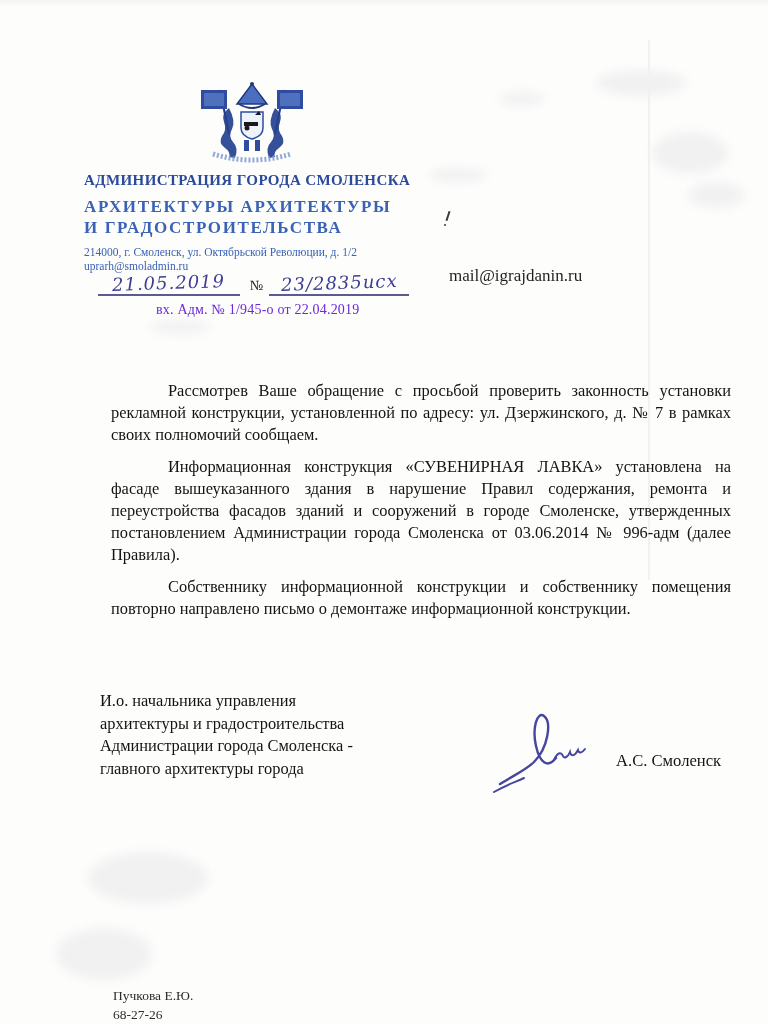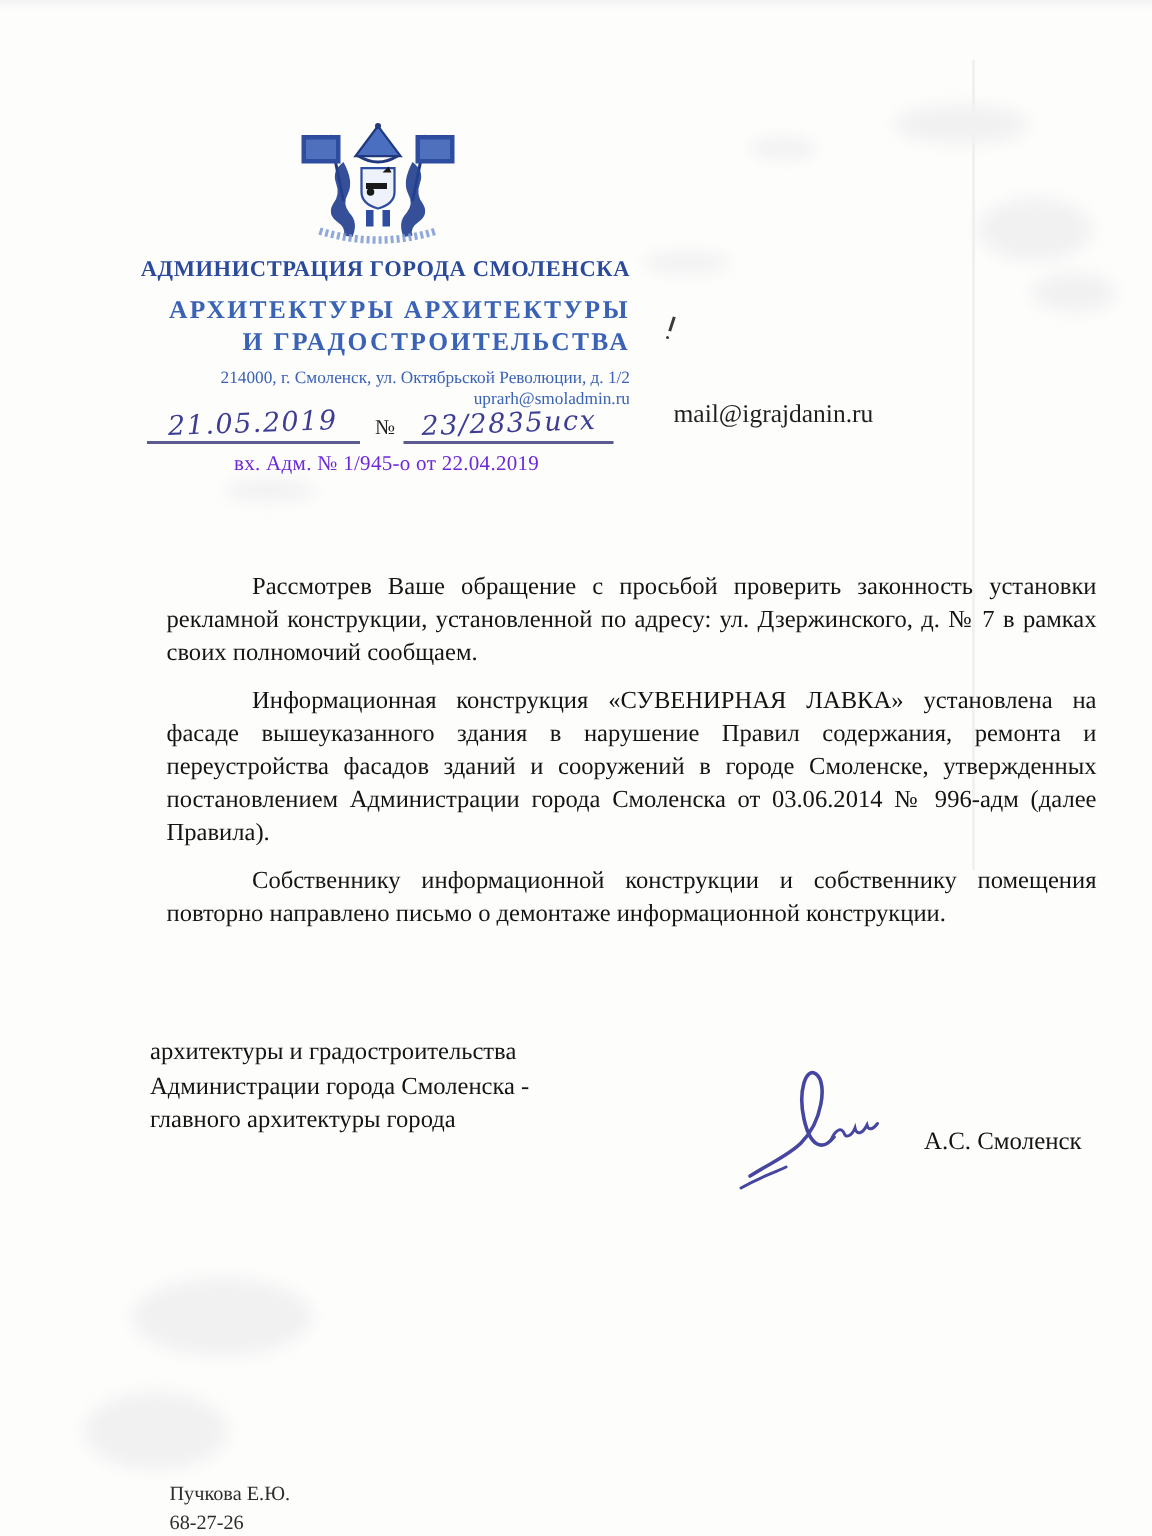--- a/index.html
+++ b/index.html
@@ -6,21 +6,21 @@
   .page{
     position:relative;width:768px;height:1024px;margin:0 auto;
     background:#fdfdfc;overflow:hidden;
     font-family:"Liberation Serif","DejaVu Serif",serif;color:#1d1d1d;
   }
   
   .topband{position:absolute;left:0;top:0;width:768px;height:7px;background:linear-gradient(#f3f3f3,#fdfdfc);}
   .blob{position:absolute;background:#f1f1f2;border-radius:50%;filter:blur(5px);}
   .vline{position:absolute;left:648px;top:40px;width:2px;height:540px;background:#f1f1ef;}
   
-  .letterhead{position:absolute;left:84px;top:82px;width:336px;text-align:right;}
+  .letterhead{position:absolute;left:84px;top:82px;width:336px;text-align:left;}
   .emblem{display:block;margin:0 auto 4px auto;}
   .org-name{font-weight:bold;font-size:15px;letter-spacing:.4px;color:#2b4a9b;margin-top:2px;}
   .division{font-weight:bold;font-size:17px;letter-spacing:1.6px;color:#3a62b5;line-height:21px;margin-top:7px;}
   .contact{font-size:11.5px;color:#3a62b5;line-height:14px;}
   .contact.first{margin-top:7px;}
   
   .refline{position:absolute;left:98px;top:272px;width:320px;display:flex;align-items:flex-end;}
   .hand{
     font-style:italic;color:#3d3d94;font-size:18px;letter-spacing:1px;
     font-family:"DejaVu Serif","Liberation Serif",serif;white-space:nowrap;
@@ -115,20 +115,21 @@
 
   <div class="recipient">mail@igrajdanin.ru</div>
 
   <div class="body-text">
     <p>Рассмотрев Ваше обращение с просьбой проверить законность установки рекламной конструкции, установленной по адресу: ул. Дзержинского, д. № 7 в рамках своих полномочий сообщаем.</p>
     <p>Информационная конструкция «СУВЕНИРНАЯ ЛАВКА» установлена на фасаде вышеуказанного здания в нарушение Правил содержания, ремонта и переустройства фасадов зданий и сооружений в городе Смоленске, утвержденных постановлением Администрации города Смоленска от 03.06.2014 № 996-адм (далее Правила).</p>
     <p>Собственнику информационной конструкции и собственнику помещения повторно направлено письмо о демонтаже информационной конструкции.</p>
   </div>
 
   <div class="sign-block">
+    <div>И.о. начальника управления</div>
     <div>архитектуры и градостроительства</div>
     <div>Администрации города Смоленска -</div>
     <div>главного архитектуры города</div>
   </div>
 
   <svg class="sig-svg" width="110" height="104" viewBox="0 0 110 104">
     <path d="M10 86 C26 76 36 72 44 64 C58 50 62 24 54 18 C47 13 42 30 46 48 C50 66 58 70 66 60" fill="none" stroke="#4646a0" stroke-width="2.4" stroke-linecap="round"></path>
     <path d="M64 62 c3 -7 7 -9 9 -4 c1 3 5 1 7 -4 c1 5 5 4 8 -2 c1 4 4 3 7 -1" fill="none" stroke="#4646a0" stroke-width="2" stroke-linecap="round"></path>
     <path d="M4 94 C18 86 26 84 34 80" fill="none" stroke="#4646a0" stroke-width="2" stroke-linecap="round"></path>
   </svg>

